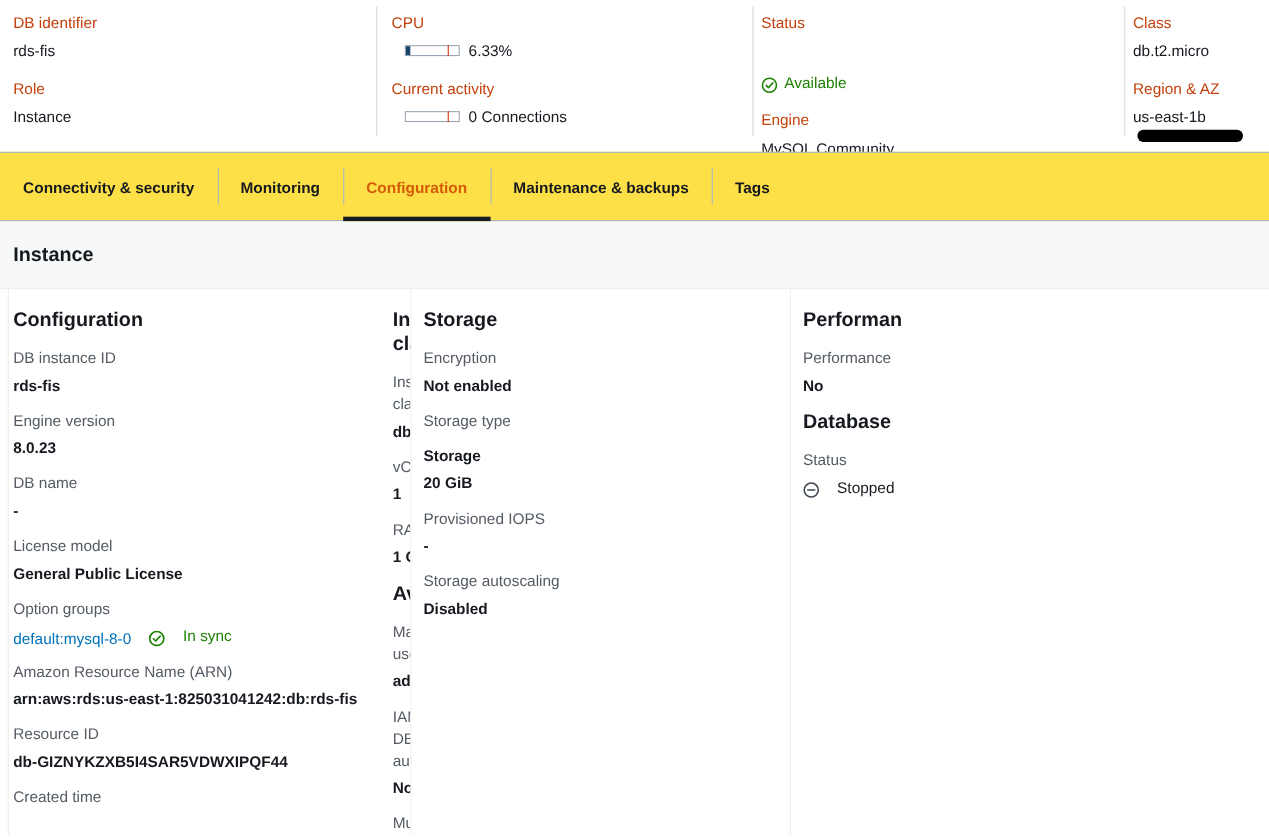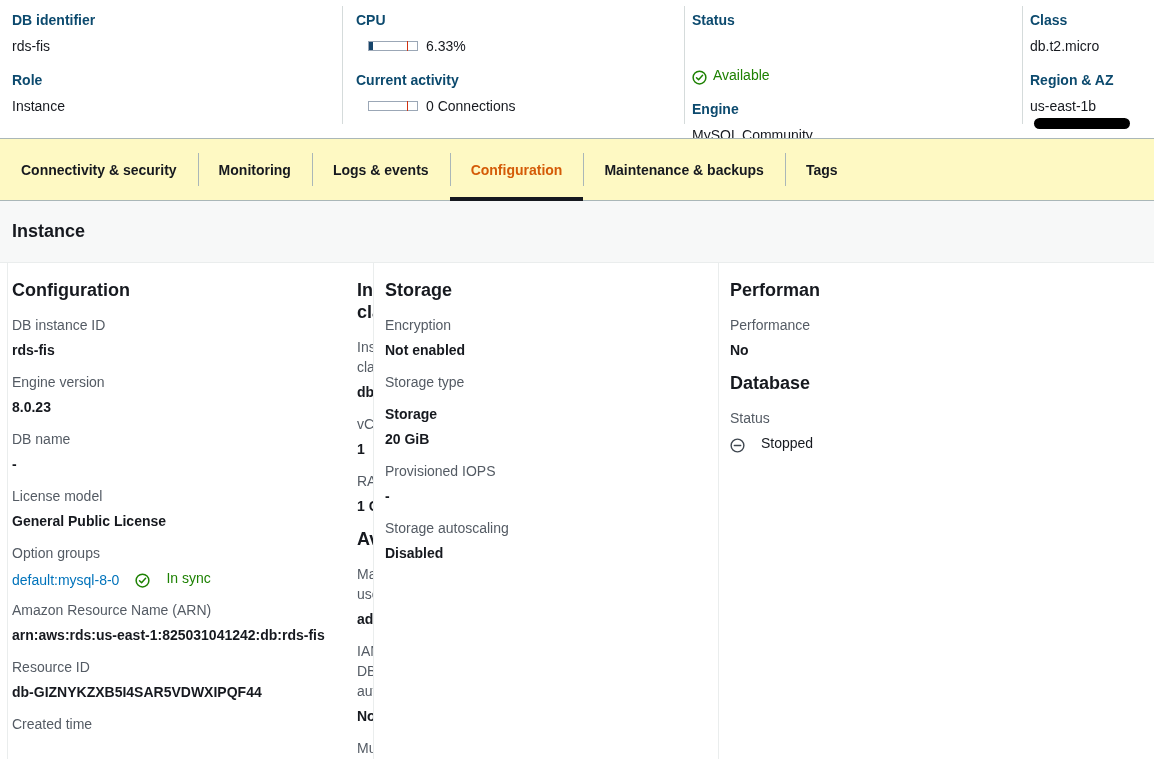--- a/index.html
+++ b/index.html
@@ -33,22 +33,22 @@
     content: "";
     position: absolute;
     left: 0; top: 6px; bottom: 14px;
     width: 1px;
     background: #d5dbdb;
   }
   .sfield { margin-bottom: 14px; }
   .sfield:last-child { margin-bottom: 12px; }
   .slabel {
     font-size: 14px;
-    font-weight: bold;
-    color: #0c4a6e;
+    font-weight: normal;
+    color: #c2410c;
     line-height: 20px;
     margin-bottom: 6px;
   }
   .svalue {
     font-size: 14px;
     color: #16191f;
     line-height: 20px;
     font-weight: normal;
   }
 
@@ -81,21 +81,21 @@
     background: #000000;
     margin-top: 2px;
   }
   .redact.az { width: 96px; margin-left: 4px; }
 
   
   .tabbar {
     position: relative;
     width: 1154px;
     height: 63px;
-    background: #fef9c3;
+    background: #fde047;
     border-top: 1px solid #aab7b8;
     border-bottom: 1px solid #aab7b8;
     display: flex;
     align-items: stretch;
     padding-left: 0;
   }
   .tab {
     position: relative;
     display: flex;
     align-items: center;
@@ -270,23 +270,20 @@
   </div>
 
 </div>
 
 <div class="tabbar">
   <div class="tab">
     <span>Connectivity &amp; security</span>
   </div>
   <div class="tab">
     <span>Monitoring</span>
-  </div>
-  <div class="tab">
-    <span>Logs &amp; events</span>
   </div>
   <div class="tab active">
     <span>Configuration</span>
   </div>
   <div class="tab">
     <span>Maintenance &amp; backups</span>
   </div>
   <div class="tab">
     <span>Tags</span>
   </div>

